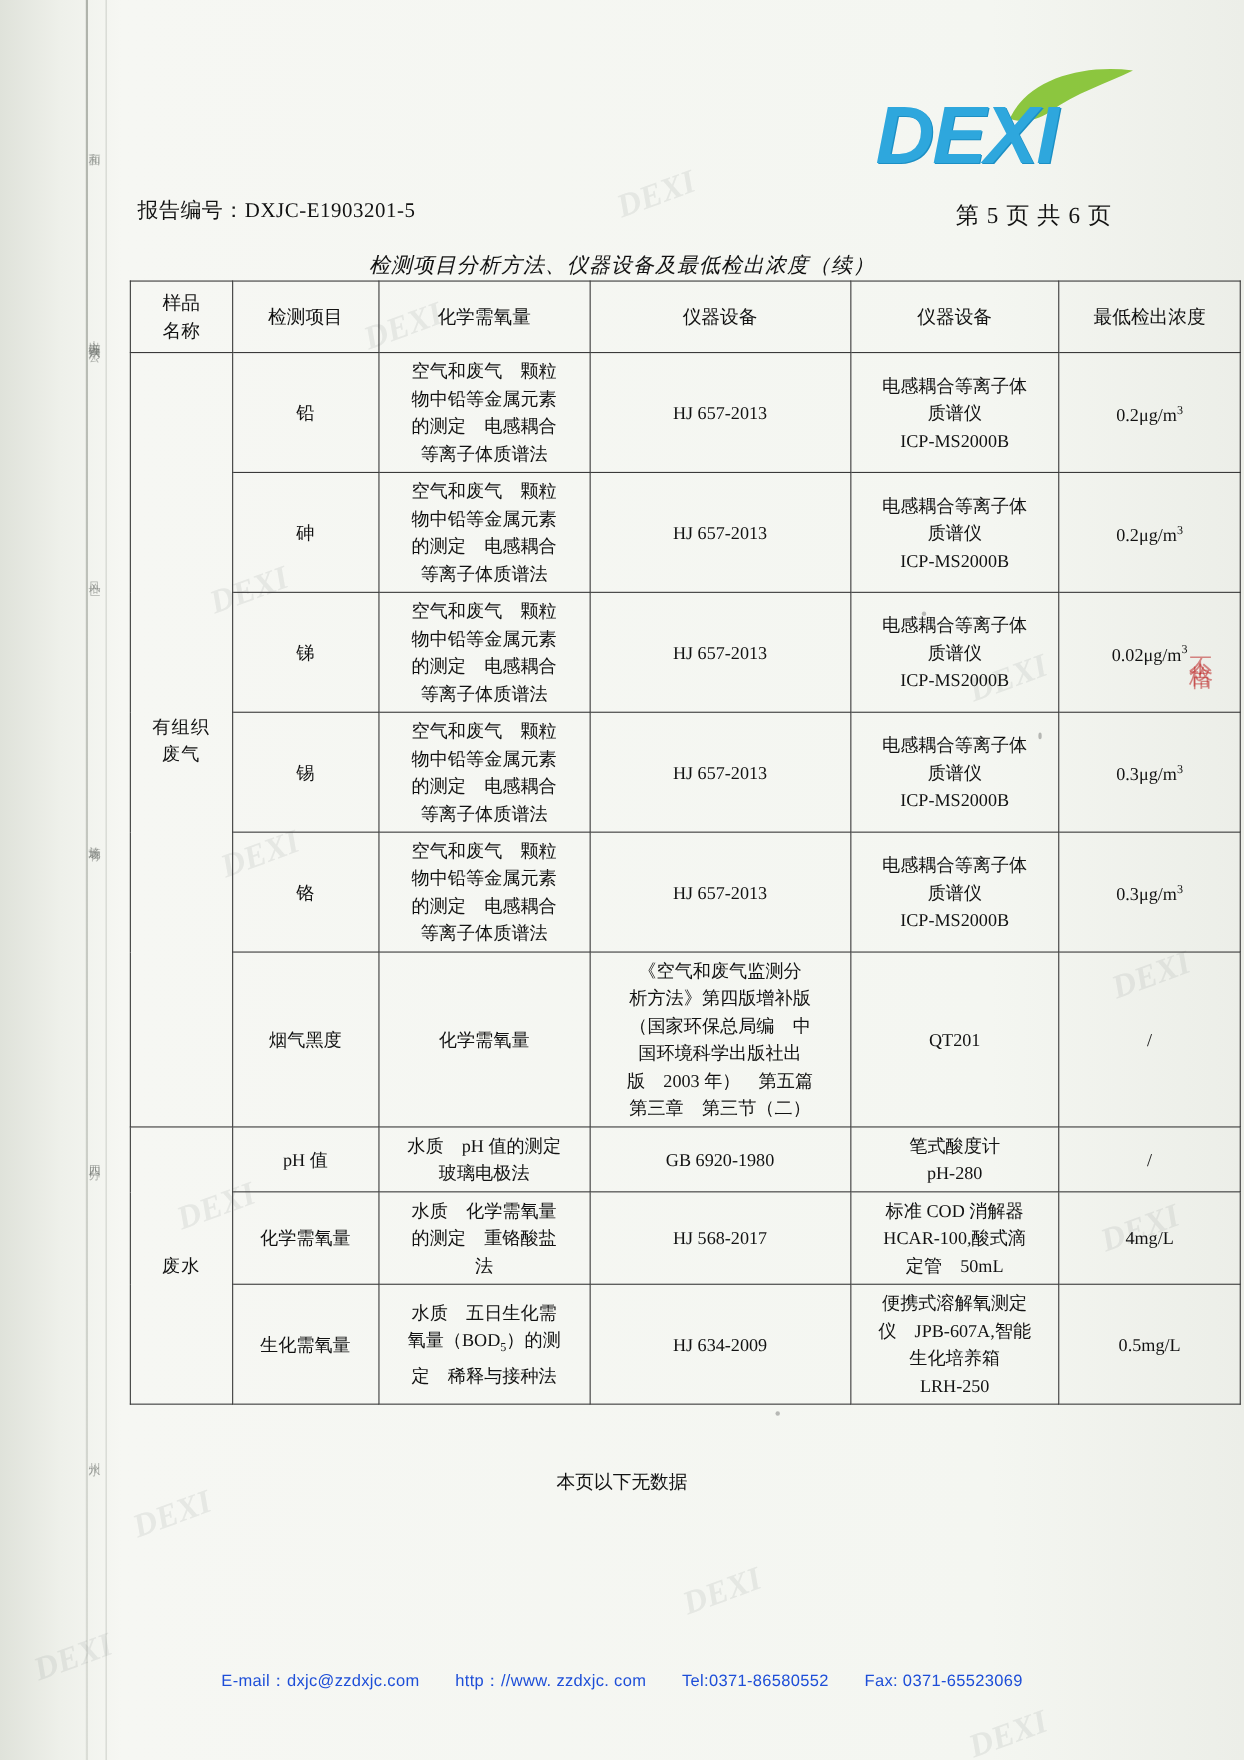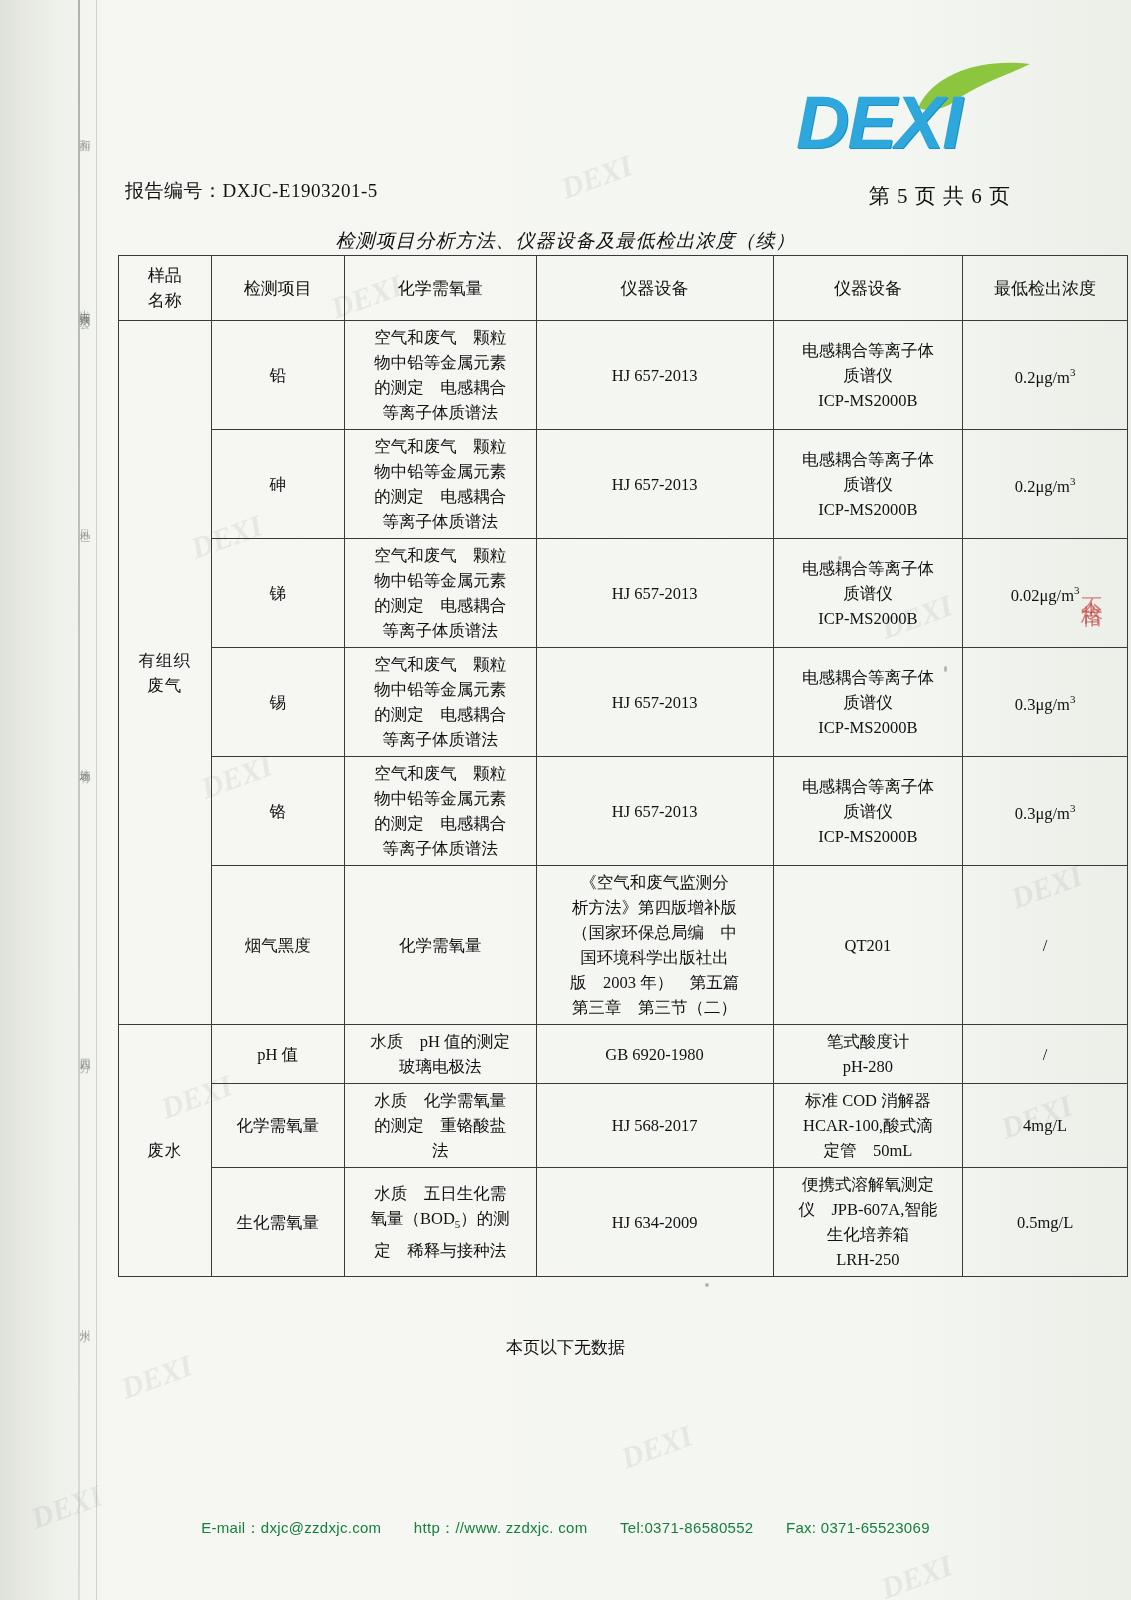--- a/index.html
+++ b/index.html
@@ -121,21 +121,21 @@
   .below-note {
     position:absolute; left:0; right:0; top:1308px;
     text-align:center; font-size:17px;margin-top:28px;
   }
 
   .footer {
     position:absolute; left:0; right:0; bottom:62px;
     text-align:center;
     font-family:"Liberation Sans", sans-serif;
     font-size:15px; letter-spacing:.3px;
-    color:#15803d;
+    color:#1d4ed8;
   }
   .footer span { margin:0 14px; }
 
   
   .handwrite {
     position:absolute; right:22px; top:580px;
     color:rgba(190,40,40,.55);
     font-size:22px;
     writing-mode:vertical-rl; text-orientation:upright;
     line-height:34px;

